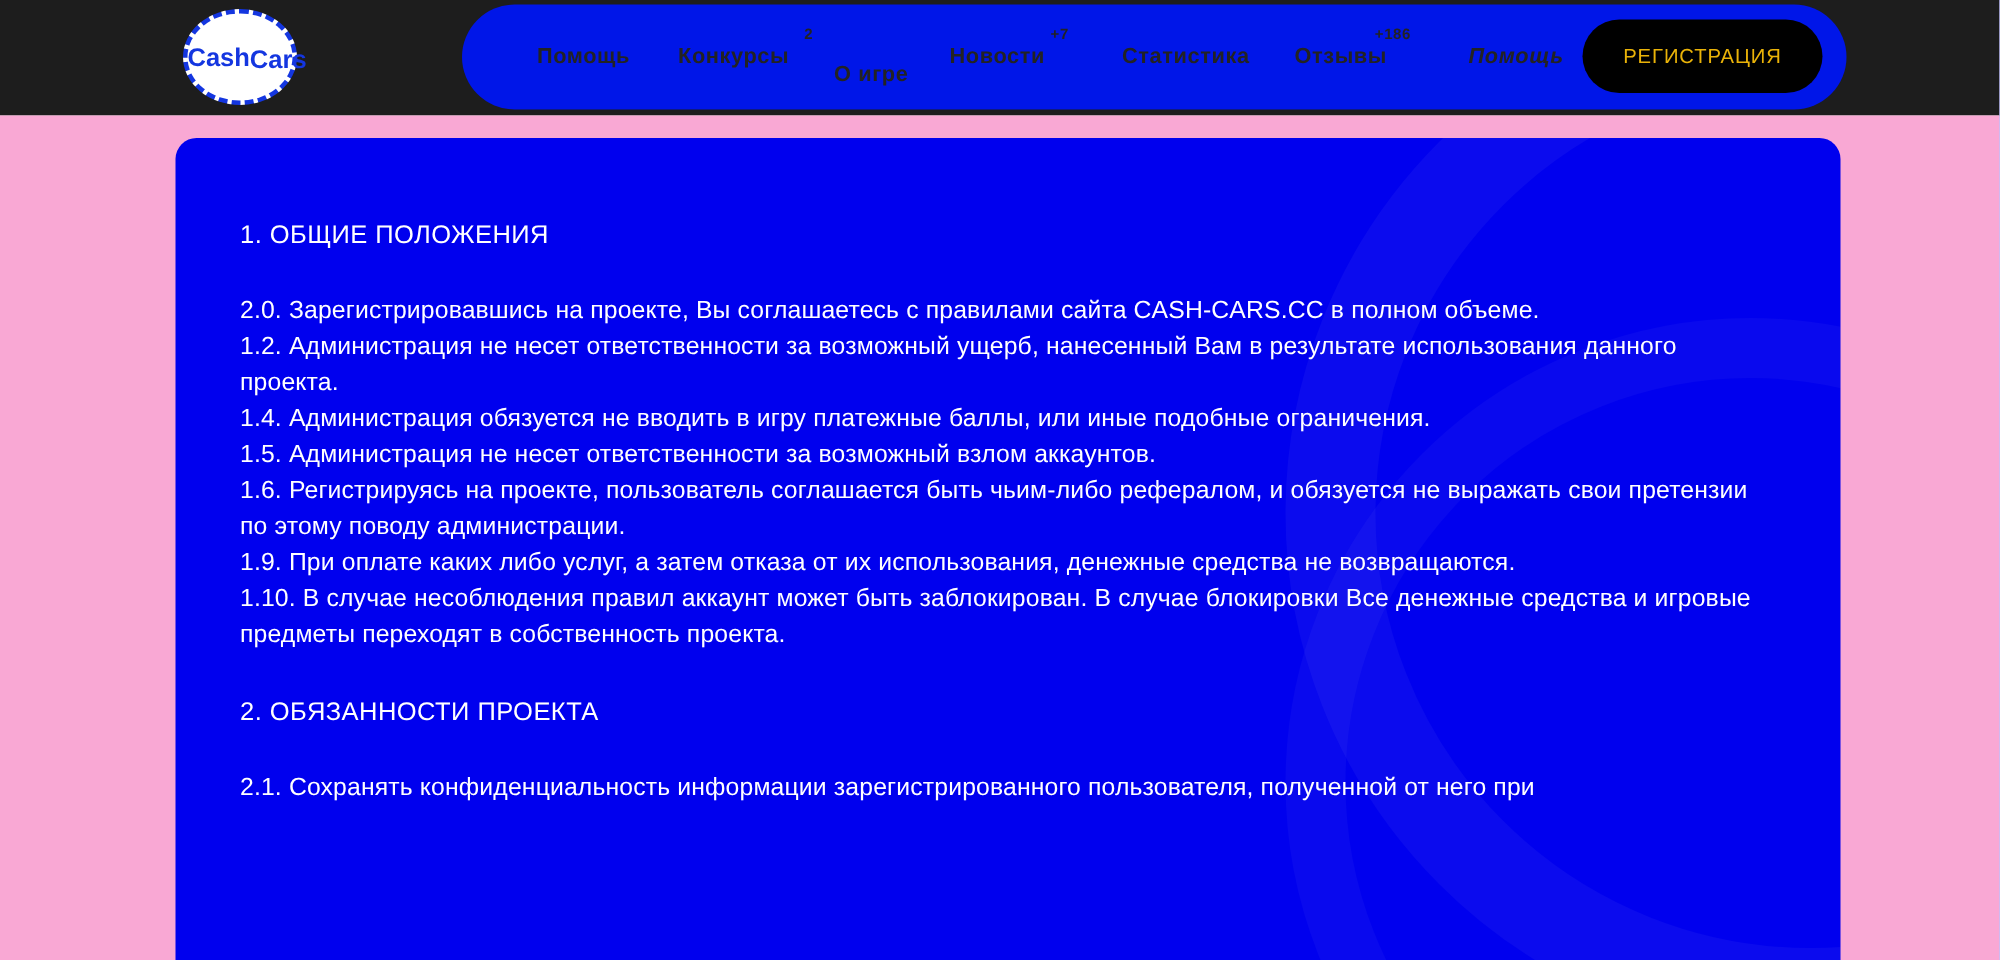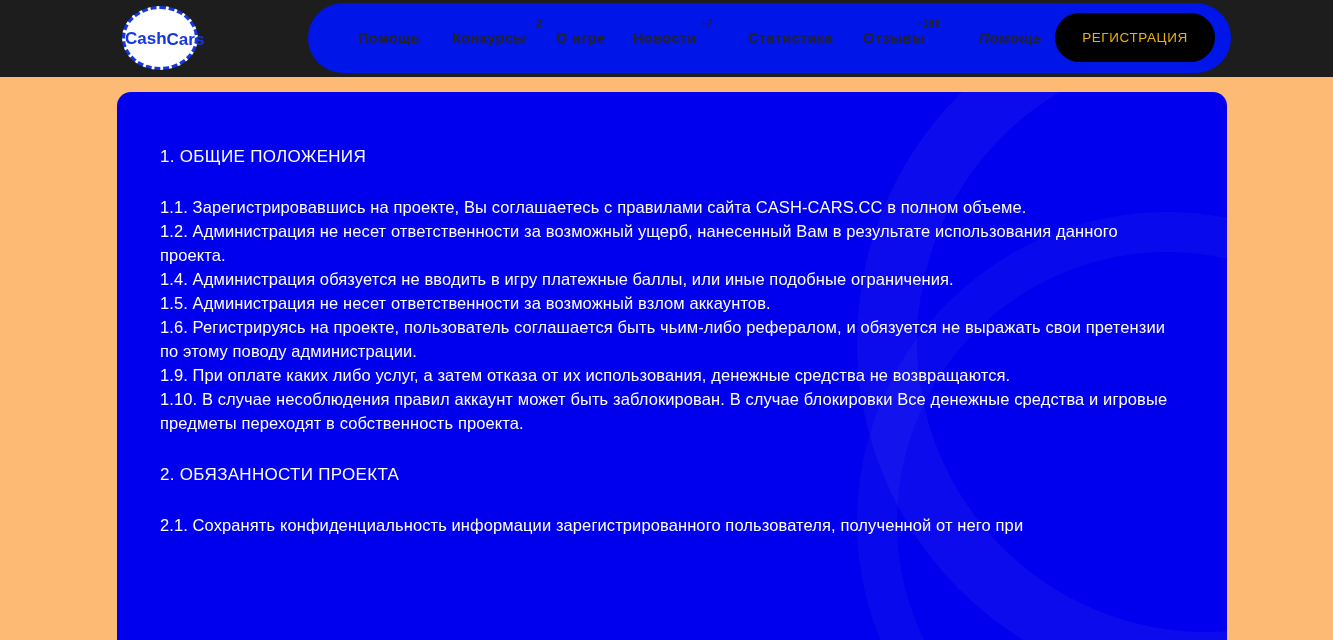--- a/index.html
+++ b/index.html
@@ -74,21 +74,21 @@
   .nav-item .sup {
     position: absolute;
     top: -12px;
     right: -16px;
     font-size: 10px;
     color: #232323;
     font-weight: bold;
   }
   .n1 { position: absolute; left: 50px; top: 27px; }
   .n2 { position: absolute; left: 144px; top: 27px; }
-  .n3 { position: absolute; left: 248px; top: 27px; text-align: right; }
+  .n3 { position: absolute; left: 248px; top: 39px; text-align: right; }
   .n4 { position: absolute; left: 325px; top: 27px; }
   .n5 { position: absolute; left: 440px; top: 27px; }
   .n6 { position: absolute; left: 555px; top: 27px; }
   .n7 { position: absolute; left: 671px; top: 27px; font-style: italic; }
 
   .register-btn {
     position: absolute;
     left: 747px;
     top: 10px;
     width: 160px;
@@ -105,21 +105,21 @@
     border: none;
     cursor: pointer;
     font-family: "Liberation Sans", sans-serif;
   }
 
   
   .page-body {
     position: relative;
     width: 1333px;
     height: 563px;
-    background: #fdba74;
+    background: #f9a8d4;
     overflow: hidden;
   }
 
   .content-panel {
     position: absolute;
     left: 117px;
     top: 15px;
     width: 1110px;
     height: 560px;
     background: #0000ee;
@@ -223,21 +223,21 @@
 </div>
 
 <div class="page-body">
   <div class="content-panel">
     <div class="swoosh1"></div>
     <div class="swoosh2"></div>
 
     <div class="content-inner">
       <h2 class="section-title">1. ОБЩИЕ ПОЛОЖЕНИЯ</h2>
 
-      <p class="clause">1.1. Зарегистрировавшись на проекте, Вы соглашаетесь с правилами сайта CASH-CARS.CC в полном объеме.</p>
+      <p class="clause">2.0. Зарегистрировавшись на проекте, Вы соглашаетесь с правилами сайта CASH-CARS.CC в полном объеме.</p>
       <p class="clause">1.2. Администрация не несет ответственности за возможный ущерб, нанесенный Вам в результате использования данного проекта.</p>
       <p class="clause">1.4. Администрация обязуется не вводить в игру платежные баллы, или иные подобные ограничения.</p>
       <p class="clause">1.5. Администрация не несет ответственности за возможный взлом аккаунтов.</p>
       <p class="clause">1.6. Регистрируясь на проекте, пользователь соглашается быть чьим-либо рефералом, и обязуется не выражать свои претензии по этому поводу администрации.</p>
       <p class="clause">1.9. При оплате каких либо услуг, а затем отказа от их использования, денежные средства не возвращаются.</p>
       <p class="clause">1.10. В случае несоблюдения правил аккаунт может быть заблокирован. В случае блокировки Все денежные средства и игровые предметы переходят в собственность проекта.</p>
 
       <h2 class="section-title second">2. ОБЯЗАННОСТИ ПРОЕКТА</h2>
 
       <p class="clause">2.1. Сохранять конфиденциальность информации зарегистрированного пользователя, полученной от него при</p>

